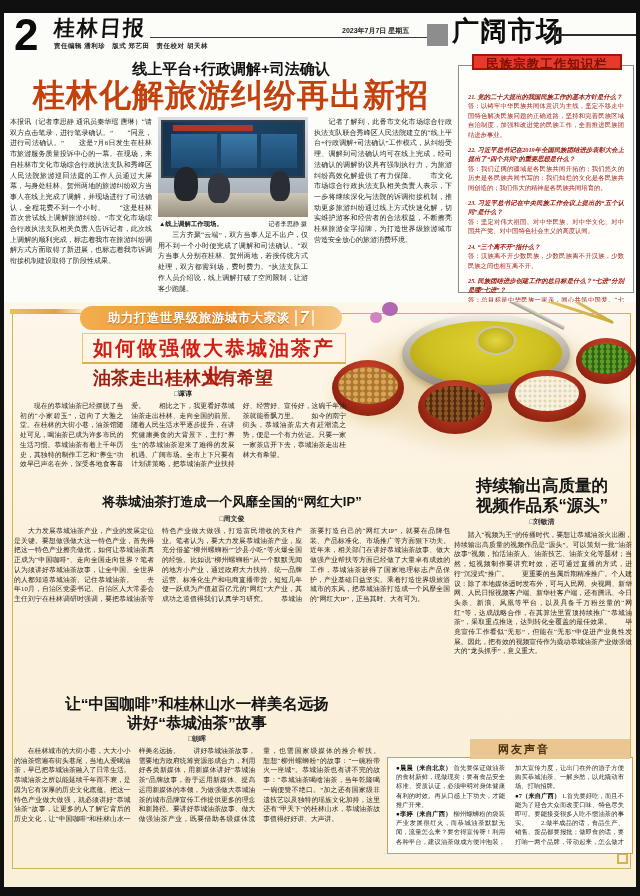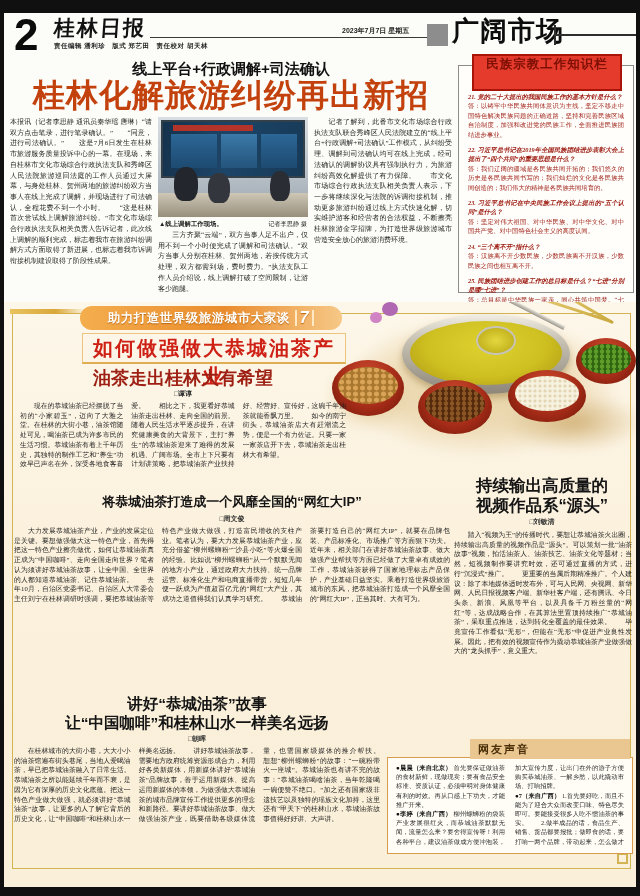--- a/index.html
+++ b/index.html
@@ -42,21 +42,21 @@
            background:linear-gradient(#cfc7b6,#978f7c)}
   .np-person{position:absolute;border-radius:46% 46% 38% 38%;background:#23262c}
   .photo-cap{display:flex;justify-content:space-between;padding:3px 1px 2px;
              font:700 6.4px/8px "Liberation Sans",sans-serif;color:#222}
   .photo-cap .credit{font-weight:400;font-size:6.2px}
   .mcol2 .jt{flex:1}
 
   
   .kb{left:454px;top:52px;width:176px;height:228px;background:#fffefb;
       border:1px solid #8c8c8c;padding:26px 9px 4px}
-  .kb-title{left:468px;top:41px;width:150px;height:37px;background:#e53b2c;
+  .kb-title{left:468px;top:41px;width:150px;height:16px;background:#e53b2c;
             border:2px solid #a81408;color:#7d0f05;text-align:center;
             font:900 12.5px/17px "Liberation Sans",sans-serif;letter-spacing:1px;z-index:3}
   .kb-item{font-size:6.3px;line-height:9.4px;color:#9c1a10;text-align:justify;
            word-break:break-all;margin-bottom:6px}
   .kb-item .q{font-weight:700;font-style:italic}
 
   
   .feature{left:0;top:289px;width:632px;height:585px;
            background:linear-gradient(#fdf7ea 0%,#fbf1dd 40%,#faefd8 100%);overflow:hidden}
   .gold-frame{left:8px;top:11px;width:619px;height:556px;border:1px solid #d3b455;z-index:1}
@@ -86,21 +86,21 @@
   .a2-body{left:10px;top:224px;width:436px;height:166px}
   .a3-head{left:448px;top:173px;width:180px;font-size:16.5px;line-height:20px}
   .a3-author{left:448px;top:215px;width:180px}
   .a3-body{left:450px;top:228px;width:178px;height:186px}
   .a4-head{left:10px;top:392px;width:366px;font-size:15.5px;line-height:19px}
   .a4-author{left:10px;top:432px;width:366px}
   .a4-body{left:10px;top:444px;width:366px;height:112px}
 
   
   .nz-tab{left:466px;top:437px;width:160px;height:20px;background:#eac691;z-index:4;
-          font:900 11px/20px "Liberation Sans",sans-serif;color:#4a2f08;padding-left:8px;letter-spacing:2px}
+          font:900 11px/20px "Liberation Sans",sans-serif;color:#4a2f08;padding-left:28px;letter-spacing:2px}
   .nz-box{left:383px;top:455px;width:246px;height:97px;background:#fffdf6;
           border:1px solid #d89b4e;z-index:3;padding:5px 8px}
   .nz-cols{column-count:2;column-gap:10px;height:85px;overflow:hidden}
   .nz-c{font-size:6.3px;line-height:9.2px;color:#2a2a2a;text-align:justify;word-break:break-all}
   .nz-c .nm{font-weight:700;color:#111}
 
   
   .food{left:320px;top:0;width:312px;height:168px;z-index:2;overflow:hidden}
   .blob{position:absolute;border-radius:50%}
   .b1{left:20px;top:14px;width:274px;height:140px;filter:blur(4px);
@@ -241,22 +241,22 @@
     <div class="abs fbody a2-body jt cols3">　　大力发展恭城油茶产业，产业的发展定位是关键。要想做强做大这一特色产业，首先得把这一特色产业擦亮做优，如何让恭城油茶真正成为“中国咖啡”、走向全国走向世界？笔者认为须讲好恭城油茶故事，让全中国、全世界的人都知道恭城油茶、记住恭城油茶。　　去年10月，自治区党委书记、自治区人大常委会主任刘宁在桂林调研时强调，要把恭城油茶等特色产业做大做强，打造富民增收的支柱产业。笔者认为，要大力发展恭城油茶产业，应充分借鉴“柳州螺蛳粉”“沙县小吃”等火爆全国的经验。比如说“柳州螺蛳粉”从一个默默无闻的地方小产业，通过政府大力扶持、统一品牌运营、标准化生产和电商直播带货，短短几年便一跃成为产值超百亿元的“网红”大产业，其成功之道值得我们认真学习研究。　　恭城油茶要打造自己的“网红大IP”，就要在品牌包装、产品标准化、市场推广等方面狠下功夫。近年来，相关部门在讲好恭城油茶故事、做大做强产业帮扶等方面已经做了大量卓有成效的工作，恭城油茶获得了国家地理标志产品保护，产业基础日益坚实。乘着打造世界级旅游城市的东风，把恭城油茶打造成一个风靡全国的“网红大IP”，正当其时、大有可为。</div>
 
     <div class="abs fhead a3-head">
       <div>持续输出高质量的</div>
       <div>视频作品系“源头”</div>
     </div>
     <div class="abs fauthor a3-author">□刘敏清</div>
     <div class="abs fbody a3-body jt">　　踏入“视频为王”的传播时代，要想让恭城油茶火出圈，持续输出高质量的视频作品是“源头”。可以策划一批“油茶故事”视频，拍活油茶人、油茶技艺、油茶文化等题材；当然，短视频制作要讲究时效，还可通过直播的方式，进行“沉浸式”推广。　　更重要的当属后期精准推广。个人建议：除了本地媒体适时发布外，可与人民网、央视网、新华网、人民日报视频客户端、新华社客户端，还有腾讯、今日头条、新浪、凤凰等平台，以及具备千万粉丝量的“网红”等，达成战略合作，在其算法里置顶持续推广“恭城油茶”，采取重点推送，达到转化全覆盖的最佳效果。　　毕竟宣传工作看似“无形”，但能在“无形”中促进产业良性发展。因此，把有效的视频宣传作为撬动恭城油茶产业做强做大的“龙头抓手”，意义重大。</div>
 
     <div class="abs fhead a4-head">
+      <div>让“中国咖啡”和桂林山水一样美名远扬</div>
       <div>讲好“恭城油茶”故事</div>
-      <div>让“中国咖啡”和桂林山水一样美名远扬</div>
     </div>
     <div class="abs fauthor a4-author">□朝晖</div>
     <div class="abs fbody a4-body jt cols3">　　在桂林城市的大街小巷，大大小小的油茶馆遍布街头巷尾，当地人爱喝油茶，早已把恭城油茶融入了日常生活。恭城油茶之所以能延续千年而不衰，是因为它有深厚的历史文化底蕴。把这一特色产业做大做强，就必须讲好“恭城油茶”故事，让更多的人了解它背后的历史文化，让“中国咖啡”和桂林山水一样美名远扬。　　讲好恭城油茶故事，需要地方政府统筹资源形成合力，利用好各类新媒体，用新媒体讲好“恭城油茶”品牌故事，善于运用新媒体、提高运用新媒体的本领，为做强做大恭城油茶的城市品牌宣传工作提供更多的理念和新路径。要讲好恭城油茶故事、做大做强油茶产业，既要借助各级媒体流量，也需国家级媒体的推介帮扶。　　想想“柳州螺蛳粉”的故事：“一碗粉带火一座城”。恭城油茶也有讲不完的故事：“恭城油茶喝啥油茶，当年乾隆喝一碗便赞不绝口。”加之还有国家级非遗技艺以及独特的瑶族文化加持，这里还有“甲天下”的桂林山水，恭城油茶故事值得好好讲、大声讲。</div>
 
     <div class="abs nz-tab">网友声音</div>
     <div class="abs nz-box">
       <div class="nz-cols">
         <div class="nz-c">
           <span class="nm">●晨晨（来自北京）</span>
           <span>首先要保证做油茶的食材新鲜，现做现卖；要有食品安全标准、资质认证，必须申明对身体健康有利的时效。再从口感上下功夫，才能推广开来。</span>

